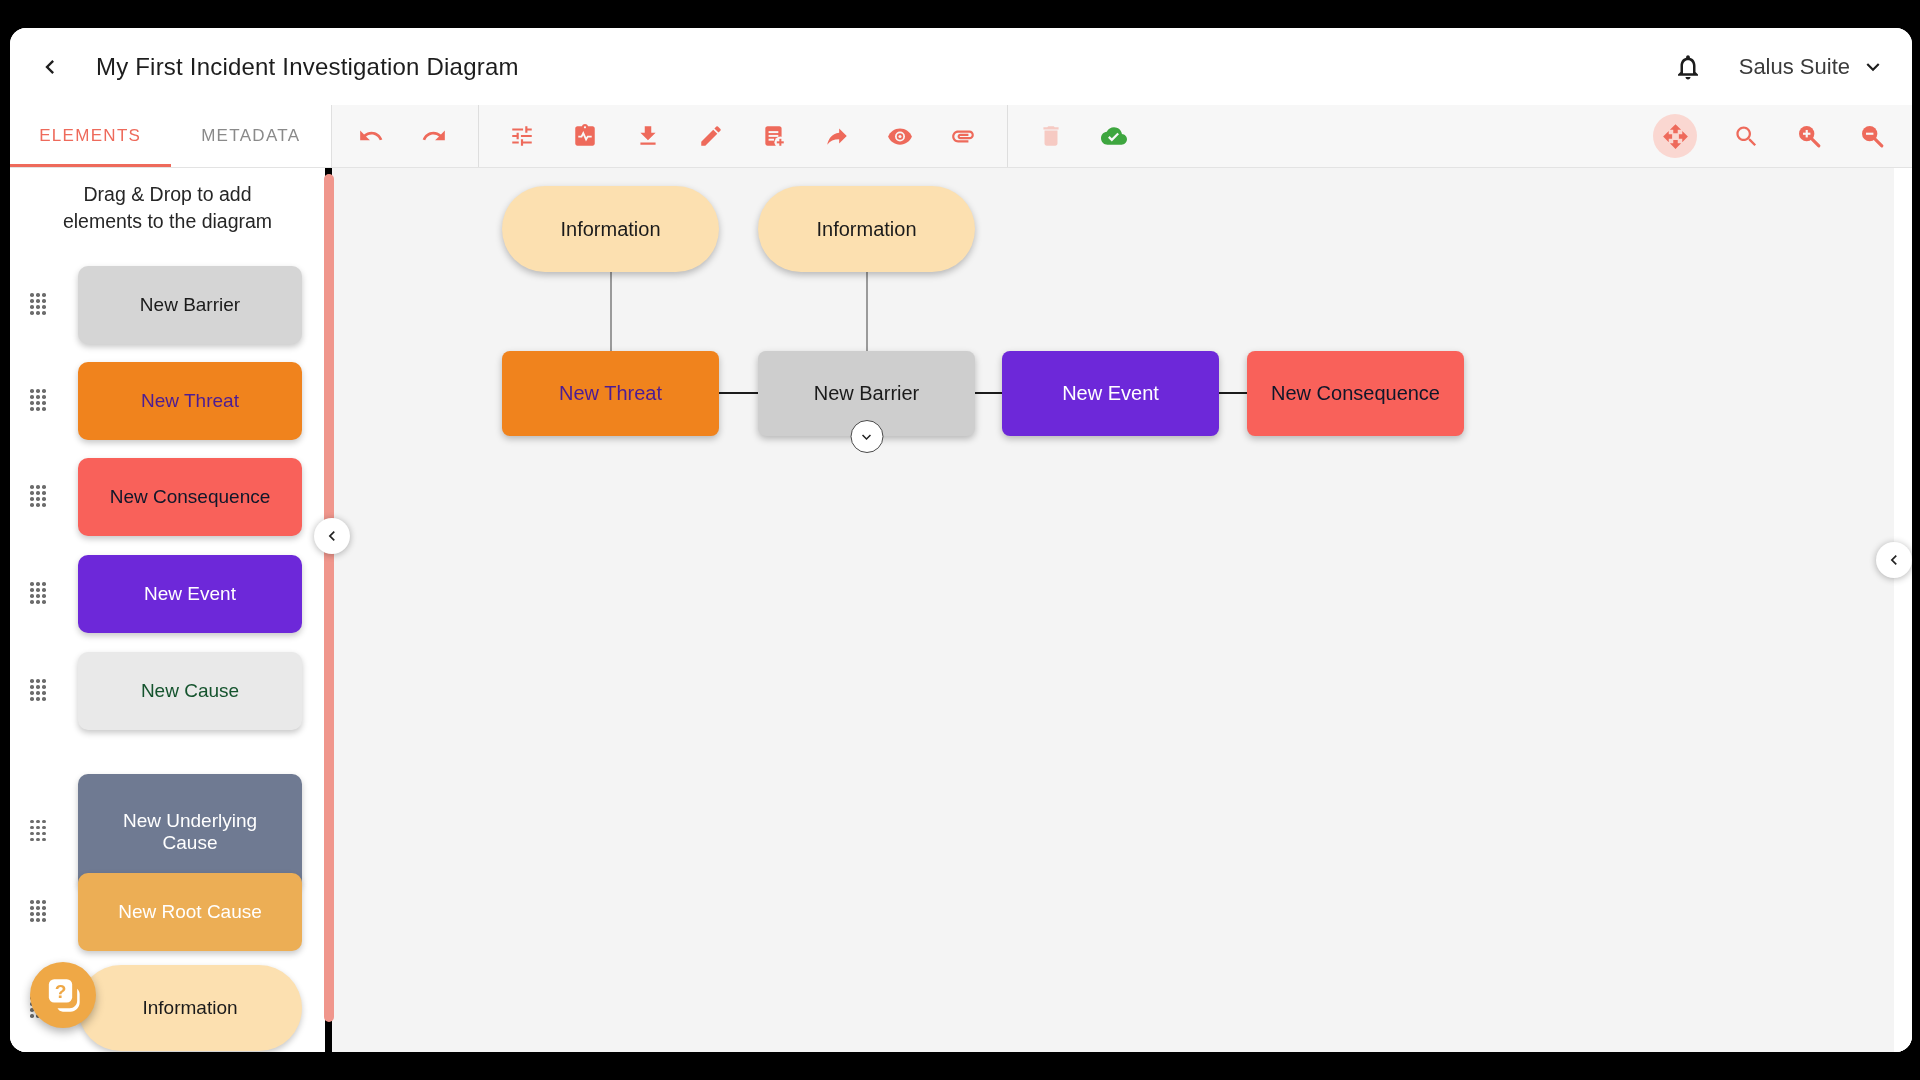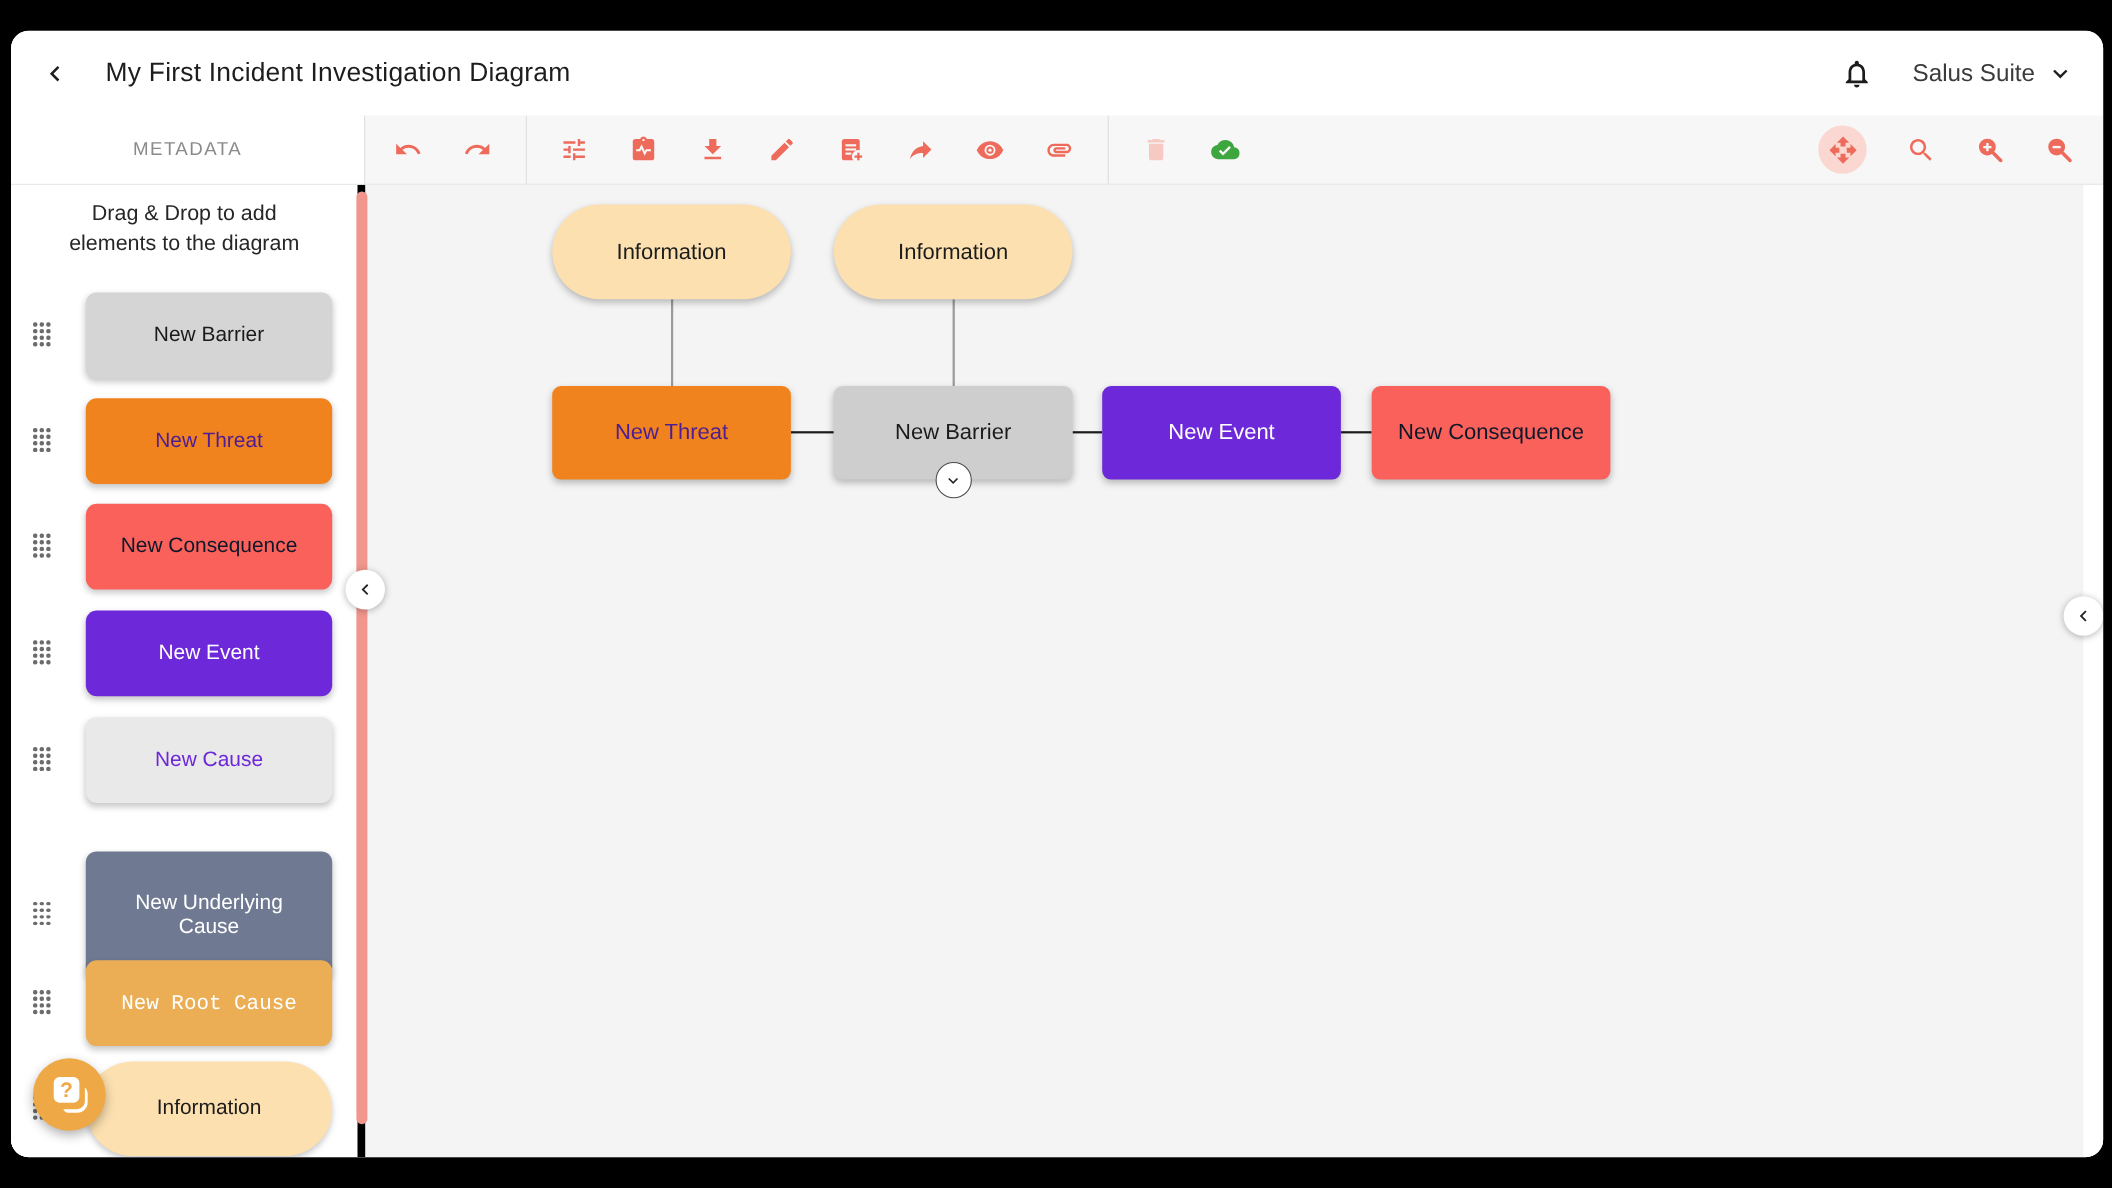--- a/index.html
+++ b/index.html
@@ -54,23 +54,23 @@
   .row-4 { top:484px; height:78px; }
   .row-5 { top:606px; height:115px; }
   .row-6 { top:705px; height:78px; }
   .row-7 { top:797px; height:86px; }
   .row-7 .block { border-radius:43px; }
 
   .c-barrier-side { background:#d5d5d5; color:#1b1b1b; }
   .c-threat { background:#f0831d; color:#4c1d95; }
   .c-consequence { background:#f9615a; color:#0f172a; }
   .c-event { background:#6d28d9; color:#fff; }
-  .c-cause { background:#e9e9e9; color:#6d28d9; }
+  .c-cause { background:#e9e9e9; color:#14532d; }
   .c-underlying { background:#6f7a92; color:#fff; }
-  .c-root { background:#ecae55; color:#fff;font-family:Liberation Mono, monospace; }
+  .c-root { background:#ecae55; color:#fff; }
   .c-info { background:#fce0b0; color:#1b1b1b; }
   .c-barrier { background:#cecece; color:#1b1b1b; }
 
   .side-scrollbar { position:absolute; left:314px; top:6px; width:10px; height:848px;
                     border-radius:5px; background:#f0968c; z-index:6; cursor:pointer; }
 
   .collapse-handle { position:absolute; width:36px; height:36px; border-radius:50%; background:#fff;
                      box-shadow:0 1px 7px rgba(0,0,0,.3); display:flex; align-items:center;
                      justify-content:center; z-index:7; cursor:pointer; color:#222; }
   .collapse-left  { left:304px; top:350px; }
@@ -123,20 +123,21 @@
         <span class="app-switcher-label">Salus Suite</span>
         <svg width="26" height="26" viewBox="0 0 24 24" fill="#1f1f1f">
             <path d="M16.59 8.59 12 13.17 7.41 8.59 6 10l6 6 6-6z"></path>
           </svg>
       </div>
     </div>
   </div>
 
   <div class="toolbar-row">
     <div class="tabs">
+      <div class="tab active">ELEMENTS</div>
       <div class="tab">METADATA</div>
     </div>
     <div class="toolbar">
       <div class="tb-btn">
           <svg width="26" height="26" viewBox="0 0 24 24" fill="currentColor">
             <path d="M12.5 8c-2.65 0-5.05.99-6.9 2.6L2 7v9h9l-3.62-3.62c1.39-1.16 3.16-1.88 5.12-1.88 3.54 0 6.55 2.31 7.6 5.5l2.37-.78C21.08 11.03 17.15 8 12.5 8z"></path>
           </svg>
         </div>
       <div class="tb-btn">
           <svg width="26" height="26" viewBox="0 0 24 24" fill="currentColor">

